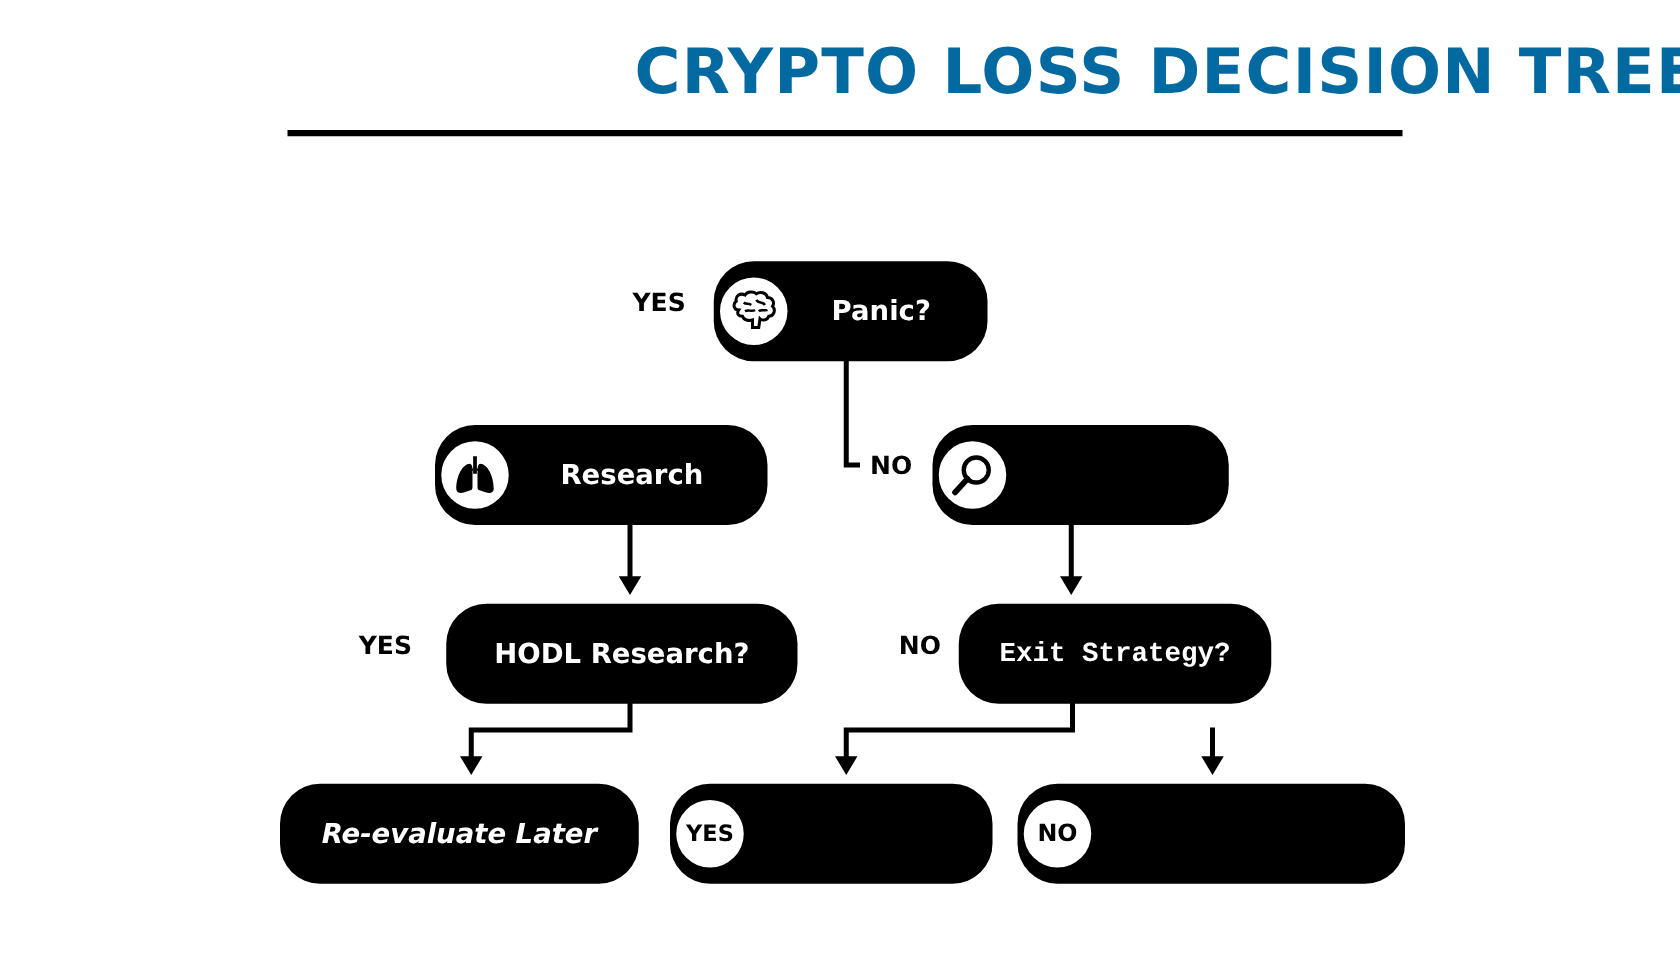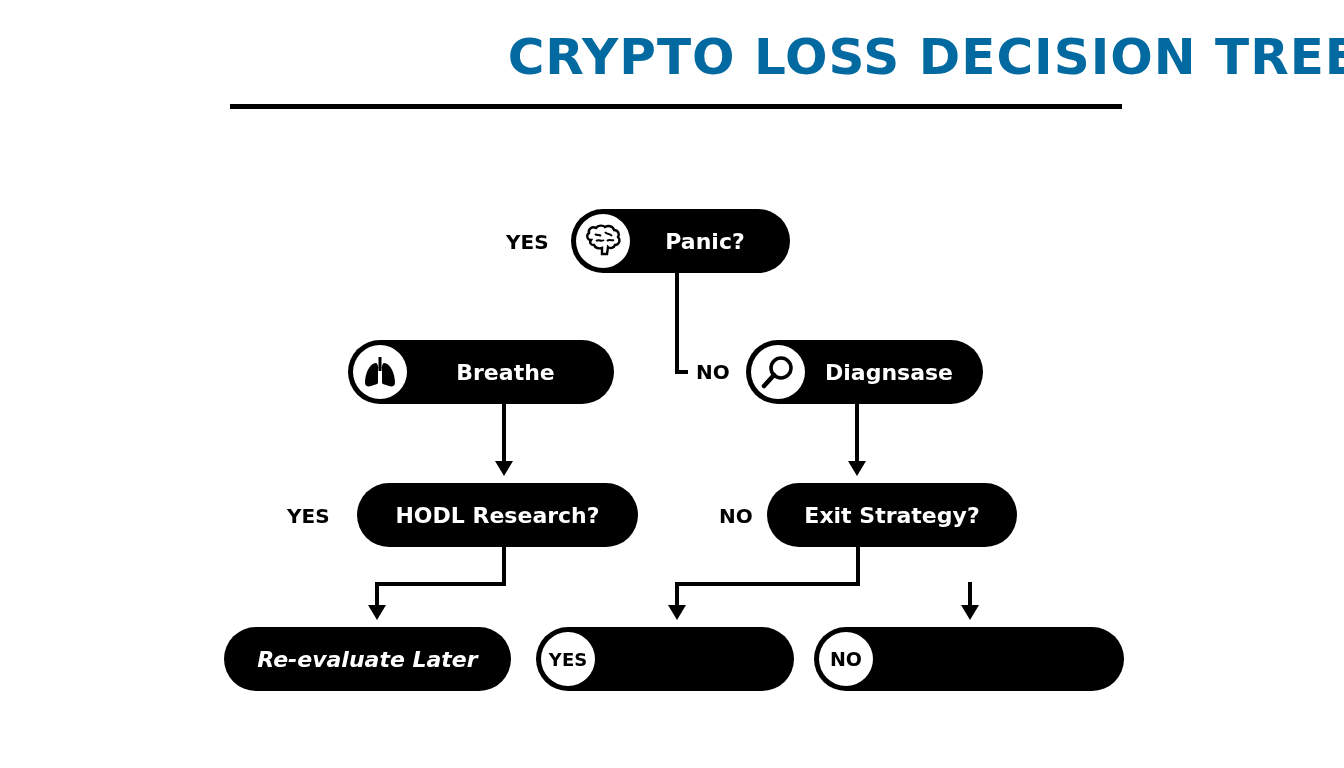--- a/index.html
+++ b/index.html
@@ -1,19 +1,19 @@
 <!DOCTYPE html>
 <html><head>
   <meta charset="utf-8">
   <style>
     html, body { margin: 0; padding: 0; }
     body { width: 1344px; height: 768px; background: #ffffff; position: relative; overflow: hidden; font-family: "DejaVu Sans", sans-serif; color: #000; }
     .title { position: absolute; left: 16px; width: 1344px; top: 28px; text-align: right; font-size: 50px; font-weight: bold; letter-spacing: 1px; color: #0369a1; font-family: "DejaVu Sans", sans-serif; }
     .title-rule { position: absolute; left: 230px; top: 104px; width: 892px; height: 5px; background: #000; }
-    .node { position: absolute; background: #000; color: #fff; border-radius: 32px; height: 64px; display: flex; align-items: center; box-sizing: border-box; font-weight: bold; font-size: 22px; white-space: nowrap; }
+    .node { position: absolute; background: #000; color: #fff; border-radius: 32px; height: 80px; display: flex; align-items: center; box-sizing: border-box; font-weight: bold; font-size: 22px; white-space: nowrap; }
     .node .badge { width: 54px; height: 54px; border-radius: 50%; background: #fff; margin-left: 5px; display: flex; align-items: center; justify-content: center; flex-shrink: 0; color: #000; font-size: 19px; font-weight: bold; }
     .node .lbl { flex: 1; text-align: center; padding-right: 10px; }
     .node.plain .lbl { padding: 0 14px; }
     .side-lbl { position: absolute; font-weight: bold; font-size: 20px; color: #000; }
     svg.lines { position: absolute; left: 0; top: 0; }
   </style>
 </head>
 <body>
 
 <div class="title">CRYPTO LOSS DECISION TREE</div>
@@ -57,41 +57,40 @@
 
 <div class="node" style="left:348px; top:340px; width:266px;">
   <span class="badge">
     <svg width="36" height="34" viewBox="0 0 36 34">
         <rect x="16.5" y="2" width="3" height="14" fill="#000"></rect>
         <path d="M16,12 L10,18 M20,12 L26,18" stroke="#000" stroke-width="2"></path>
         <path d="M14,8 C8,8 3,18 3,28 C3,31 6,32 9,31 L15,29 C16,29 16,27 16,26 L16,12 C16,10 15,8 14,8 Z" fill="#000"></path>
         <path d="M22,8 C28,8 33,18 33,28 C33,31 30,32 27,31 L21,29 C20,29 20,27 20,26 L20,12 C20,10 21,8 22,8 Z" fill="#000"></path>
       </svg>
   </span>
-  <span class="lbl">Breathe</span>
+  <span class="lbl">Research</span>
 </div>
 
 <span class="side-lbl" style="left:696px; top:360px;">NO</span>
 <div class="node" style="left:746px; top:340px; width:237px;">
   <span class="badge">
     <svg width="36" height="36" viewBox="0 0 36 36">
         <circle cx="21" cy="14" r="10" fill="none" stroke="#000" stroke-width="3.5"></circle>
         <line x1="14" y1="21" x2="4" y2="32" stroke="#000" stroke-width="4.5" stroke-linecap="round"></line>
       </svg>
   </span>
-  <span class="lbl">Diagnsase</span>
 </div>
 
 <span class="side-lbl" style="left:287px; top:504px;">YES</span>
 <div class="node plain" style="left:357px; top:483px; width:281px;">
   <span class="lbl">HODL Research?</span>
 </div>
 
 <span class="side-lbl" style="left:719px; top:504px;">NO</span>
-<div class="node plain" style="left:767px; top:483px; width:250px;">
+<div class="node plain" style="left:767px; top:483px; width:250px;font-family:Liberation Mono, monospace;">
   <span class="lbl">Exit Strategy?</span>
 </div>
 
 <div class="node plain" style="left:224px; top:627px; width:287px;font-style:italic;">
   <span class="lbl">Re-evaluate Later</span>
 </div>
 
 <div class="node" style="left:536px; top:627px; width:258px;">
   <span class="badge" style="font-size:18px;">YES</span>
 </div>

